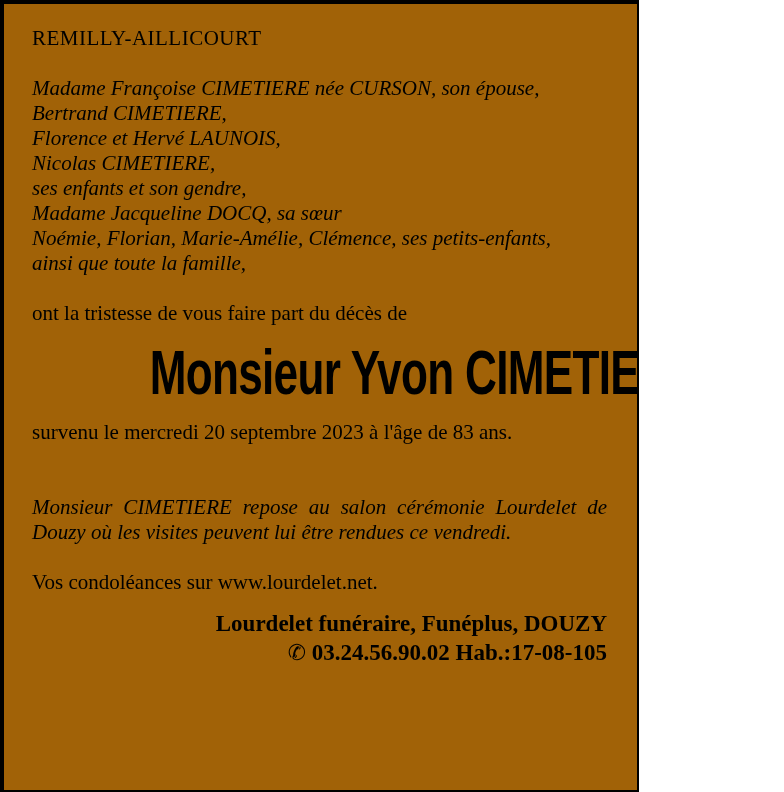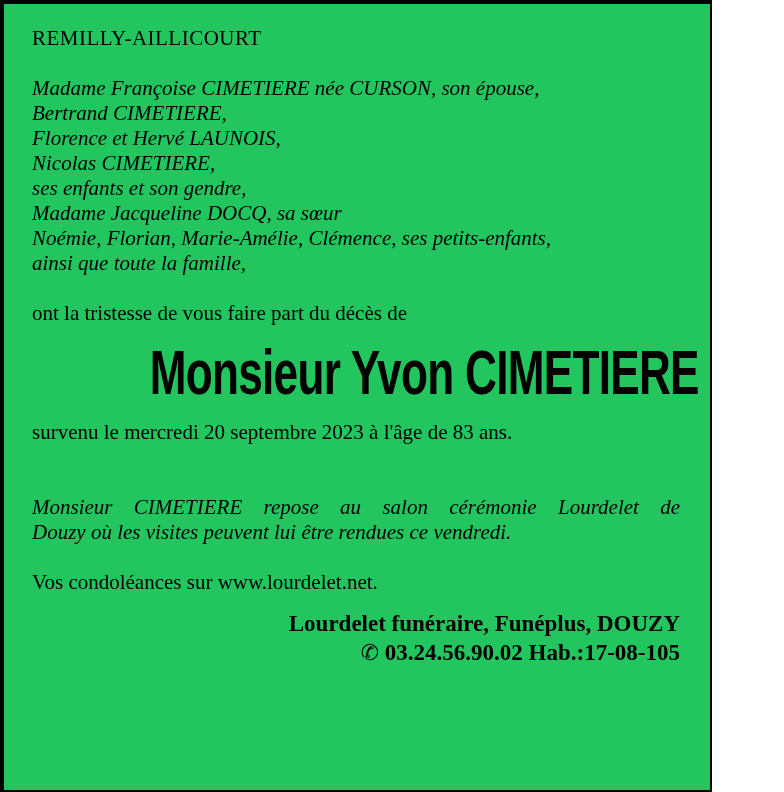--- a/index.html
+++ b/index.html
@@ -4,24 +4,24 @@
 <style>
   html, body {
     margin: 0;
     padding: 0;
     background: #ffffff;
     font-family: "Liberation Serif", serif;
     color: #000000;
   }
   .notice {
     position: relative;
-    width: 712px;
+    width: 639px;
     height: 792px;
     box-sizing: border-box;
-    background: #22c55e;
+    background: #a16207;
     border-top: 4px solid #000;
     border-left: 4px solid #000;
     border-right: 2px solid #000;
     border-bottom: 2px solid #000;
     padding: 22px 30px 0 28px;
     overflow: hidden;
   }
   .line {
     font-size: 21px;
     line-height: 25px;

